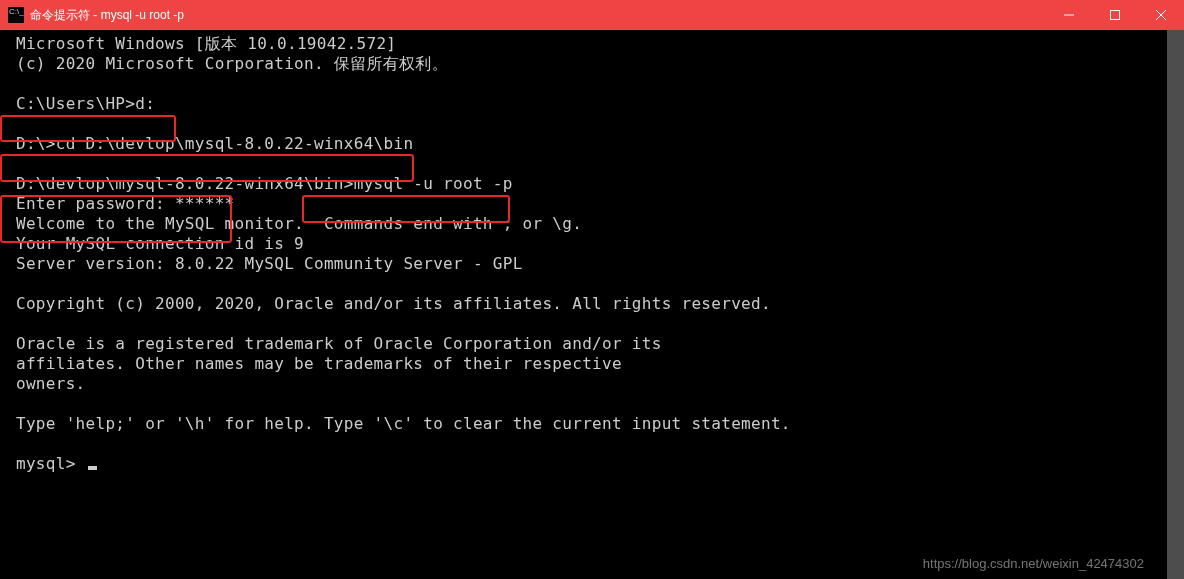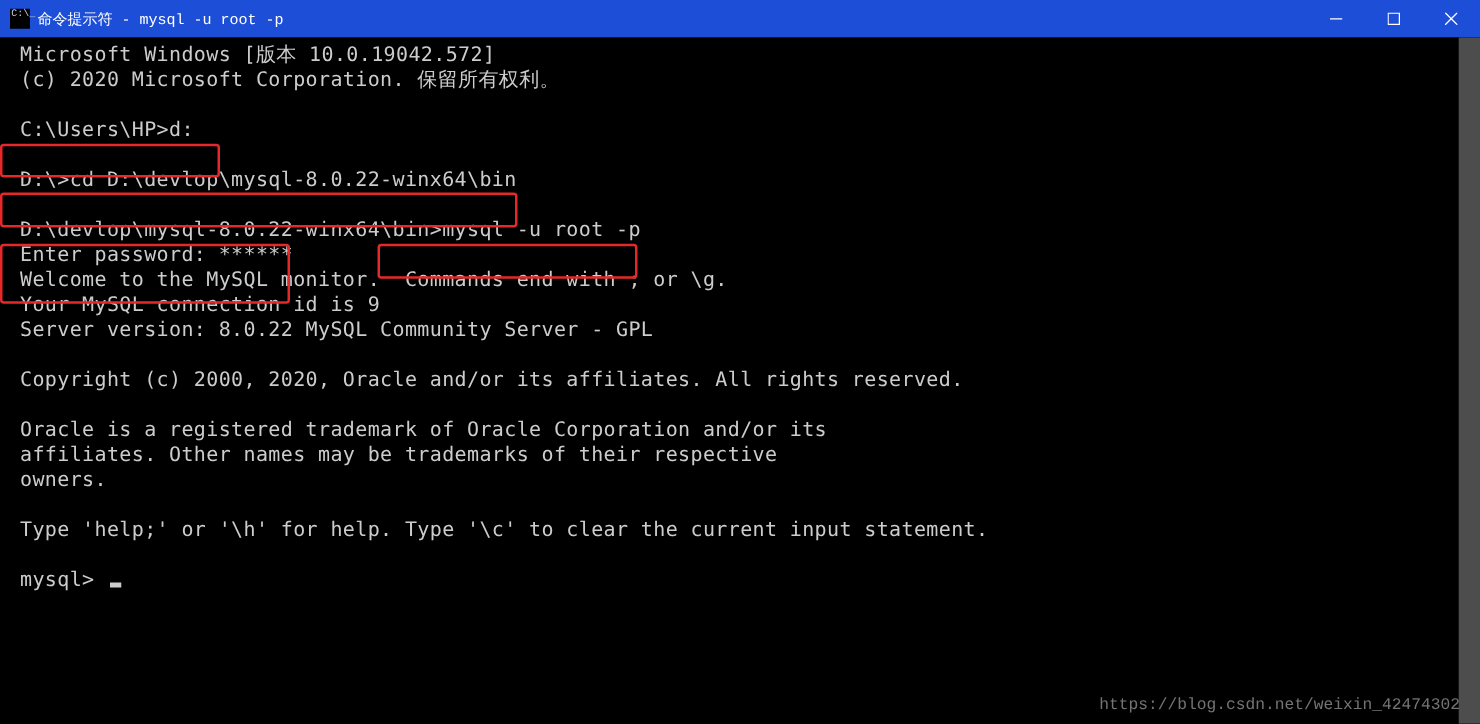--- a/index.html
+++ b/index.html
@@ -6,28 +6,28 @@
   html, body {
     width: 1184px;
     height: 579px;
     background: #000;
     font-family: "NSimSun", "SimSun", "Consolas", monospace;
     overflow: hidden;
     position: relative;
   }
   .titlebar {
     height: 30px;
-    background: #1d4ed8;
+    background: #ef4444;
     display: flex;
     align-items: center;
     justify-content: space-between;
     padding-left: 8px;
     color: #fff;
     font-size: 12px;
-    font-family: Liberation Mono, monospace;
+    font-family: Liberation Sans, sans-serif;
   }
   .titlebar-left {
     display: flex;
     align-items: center;
     gap: 6px;
   }
   .cmd-icon {
     width: 16px;
     height: 16px;
     display: inline-block;
@@ -104,25 +104,25 @@
   .scrollbar-thumb {
     position: absolute;
     top: 0;
     left: 0;
     right: 0;
     height: 100%;
     background: #4d4d4d;
   }
   .watermark {
     position: absolute;
-    right: 16px;
+    right: 40px;
     bottom: 8px;
     color: rgba(210,210,210,0.55);
     font-size: 13px;
-    font-family: Liberation Mono, monospace;
+    font-family: Liberation Sans, sans-serif;
     pointer-events: none;
   }
 </style>
 </head>
 <body>
 
 <div class="titlebar">
   <div class="titlebar-left">
     <span class="cmd-icon"></span>
     <span>命令提示符 - mysql  -u root -p</span>

